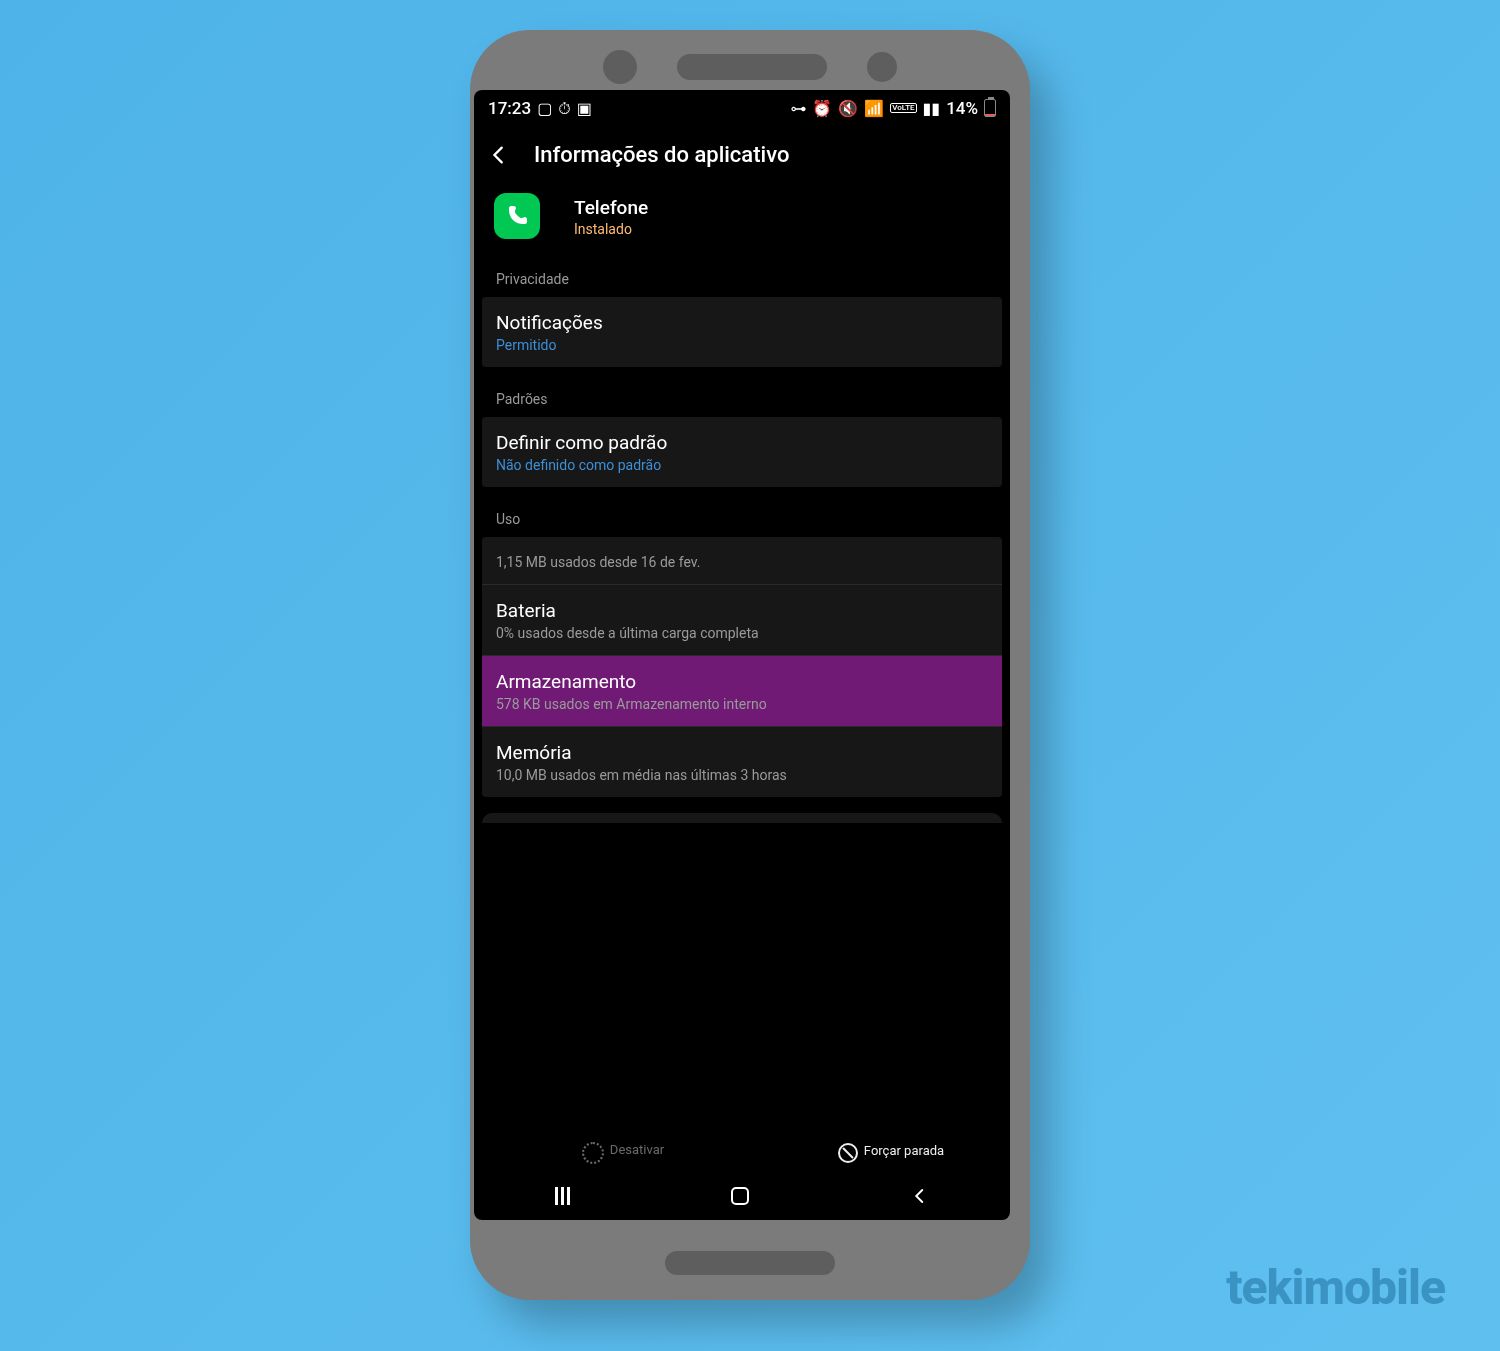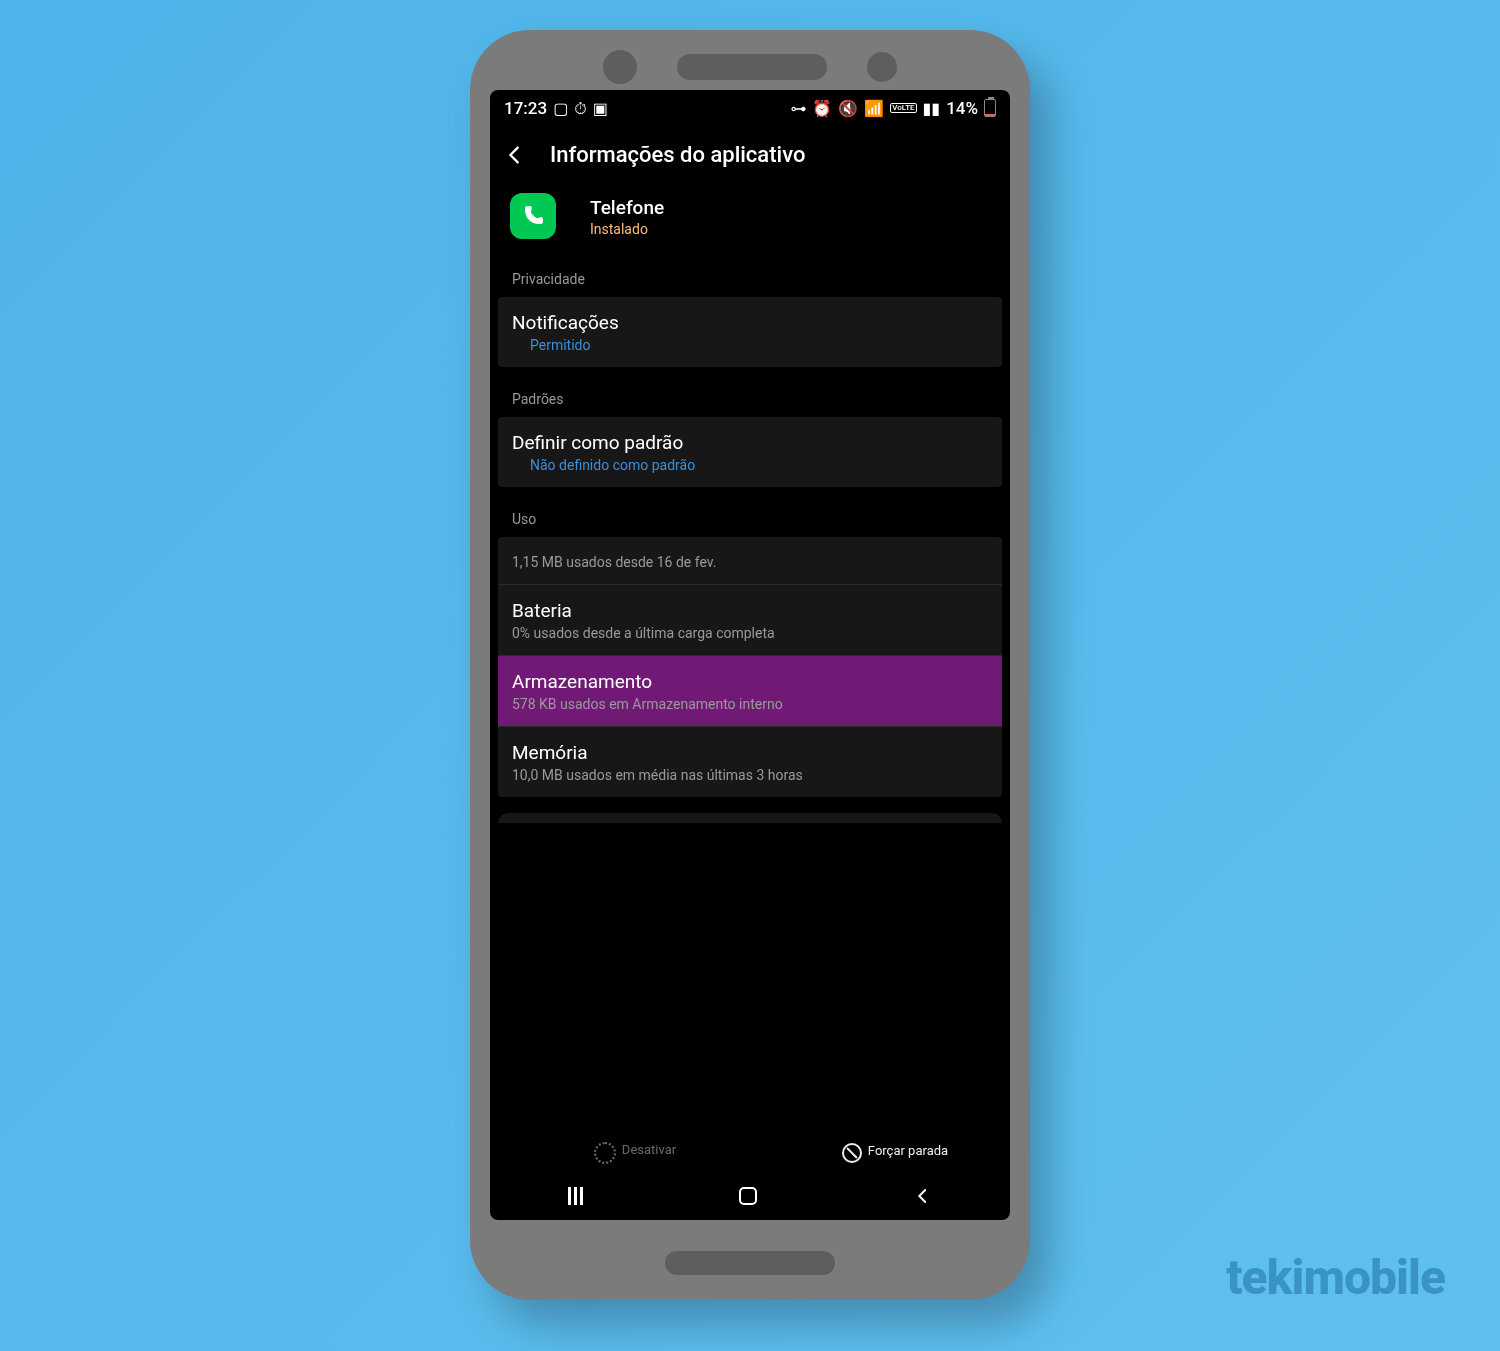--- a/index.html
+++ b/index.html
@@ -9,33 +9,33 @@
     width: 1500px;
     height: 1351px;
     display: flex;
     align-items: flex-start;
     justify-content: center;
     padding-top: 30px;
     position: relative;
   }
   .watermark {
     position: absolute;
-    bottom: 45px;
+    bottom: 35px;
     right: 55px;
     font-size: 48px;
     font-weight: 800;
     color: #3b93c4;
     letter-spacing: -1px;
   }
   .phone-frame {
     width: 560px;
     height: 1270px;
     background: #7b7b7b;
     border-radius: 60px;
-    padding: 60px 20px 20px 20px;
+    padding: 60px 20px 20px 4px;
     position: relative;
     box-shadow: 20px 25px 40px rgba(0,0,0,0.25);
   }
   .phone-top-cutouts {
     position: absolute;
     top: 20px; left: 0; right:0;
     display:flex; align-items:center; justify-content:center; gap:40px;
   }
   .cut-dot { width:34px; height:34px; border-radius:50%; background:#5e5e5e; }
   .cut-bar { width:150px; height:26px; border-radius:14px; background:#5e5e5e; }
@@ -94,21 +94,21 @@
   }
   .row {
     padding: 14px 14px;
     border-bottom: 1px solid #2a2a2a;
     cursor:pointer;
   }
   .row:last-child{border-bottom:none;}
   .row.highlight{background:#701a75;}
   .row-title{font-size:19px;font-weight:400;color:#fff;}
   .row-sub{font-size:14px;color:#9a9a9a;margin-top:3px;}
-  .row-sub.link{color:#3d8fd6;margin-left:18px;}
+  .row-sub.link{color:#3d8fd6;}
   .pill-placeholder{
     height:10px;background:#171717;border-radius:12px 12px 0 0;margin:0 8px;
   }
   .bottom-bar{
     display:flex; justify-content:space-around; align-items:center;
     padding: 12px 0 8px 0;
     margin-top:auto;
   }
   .bottom-btn{
     display:flex;flex-direction:row;align-items:flex-start;gap:6px;

